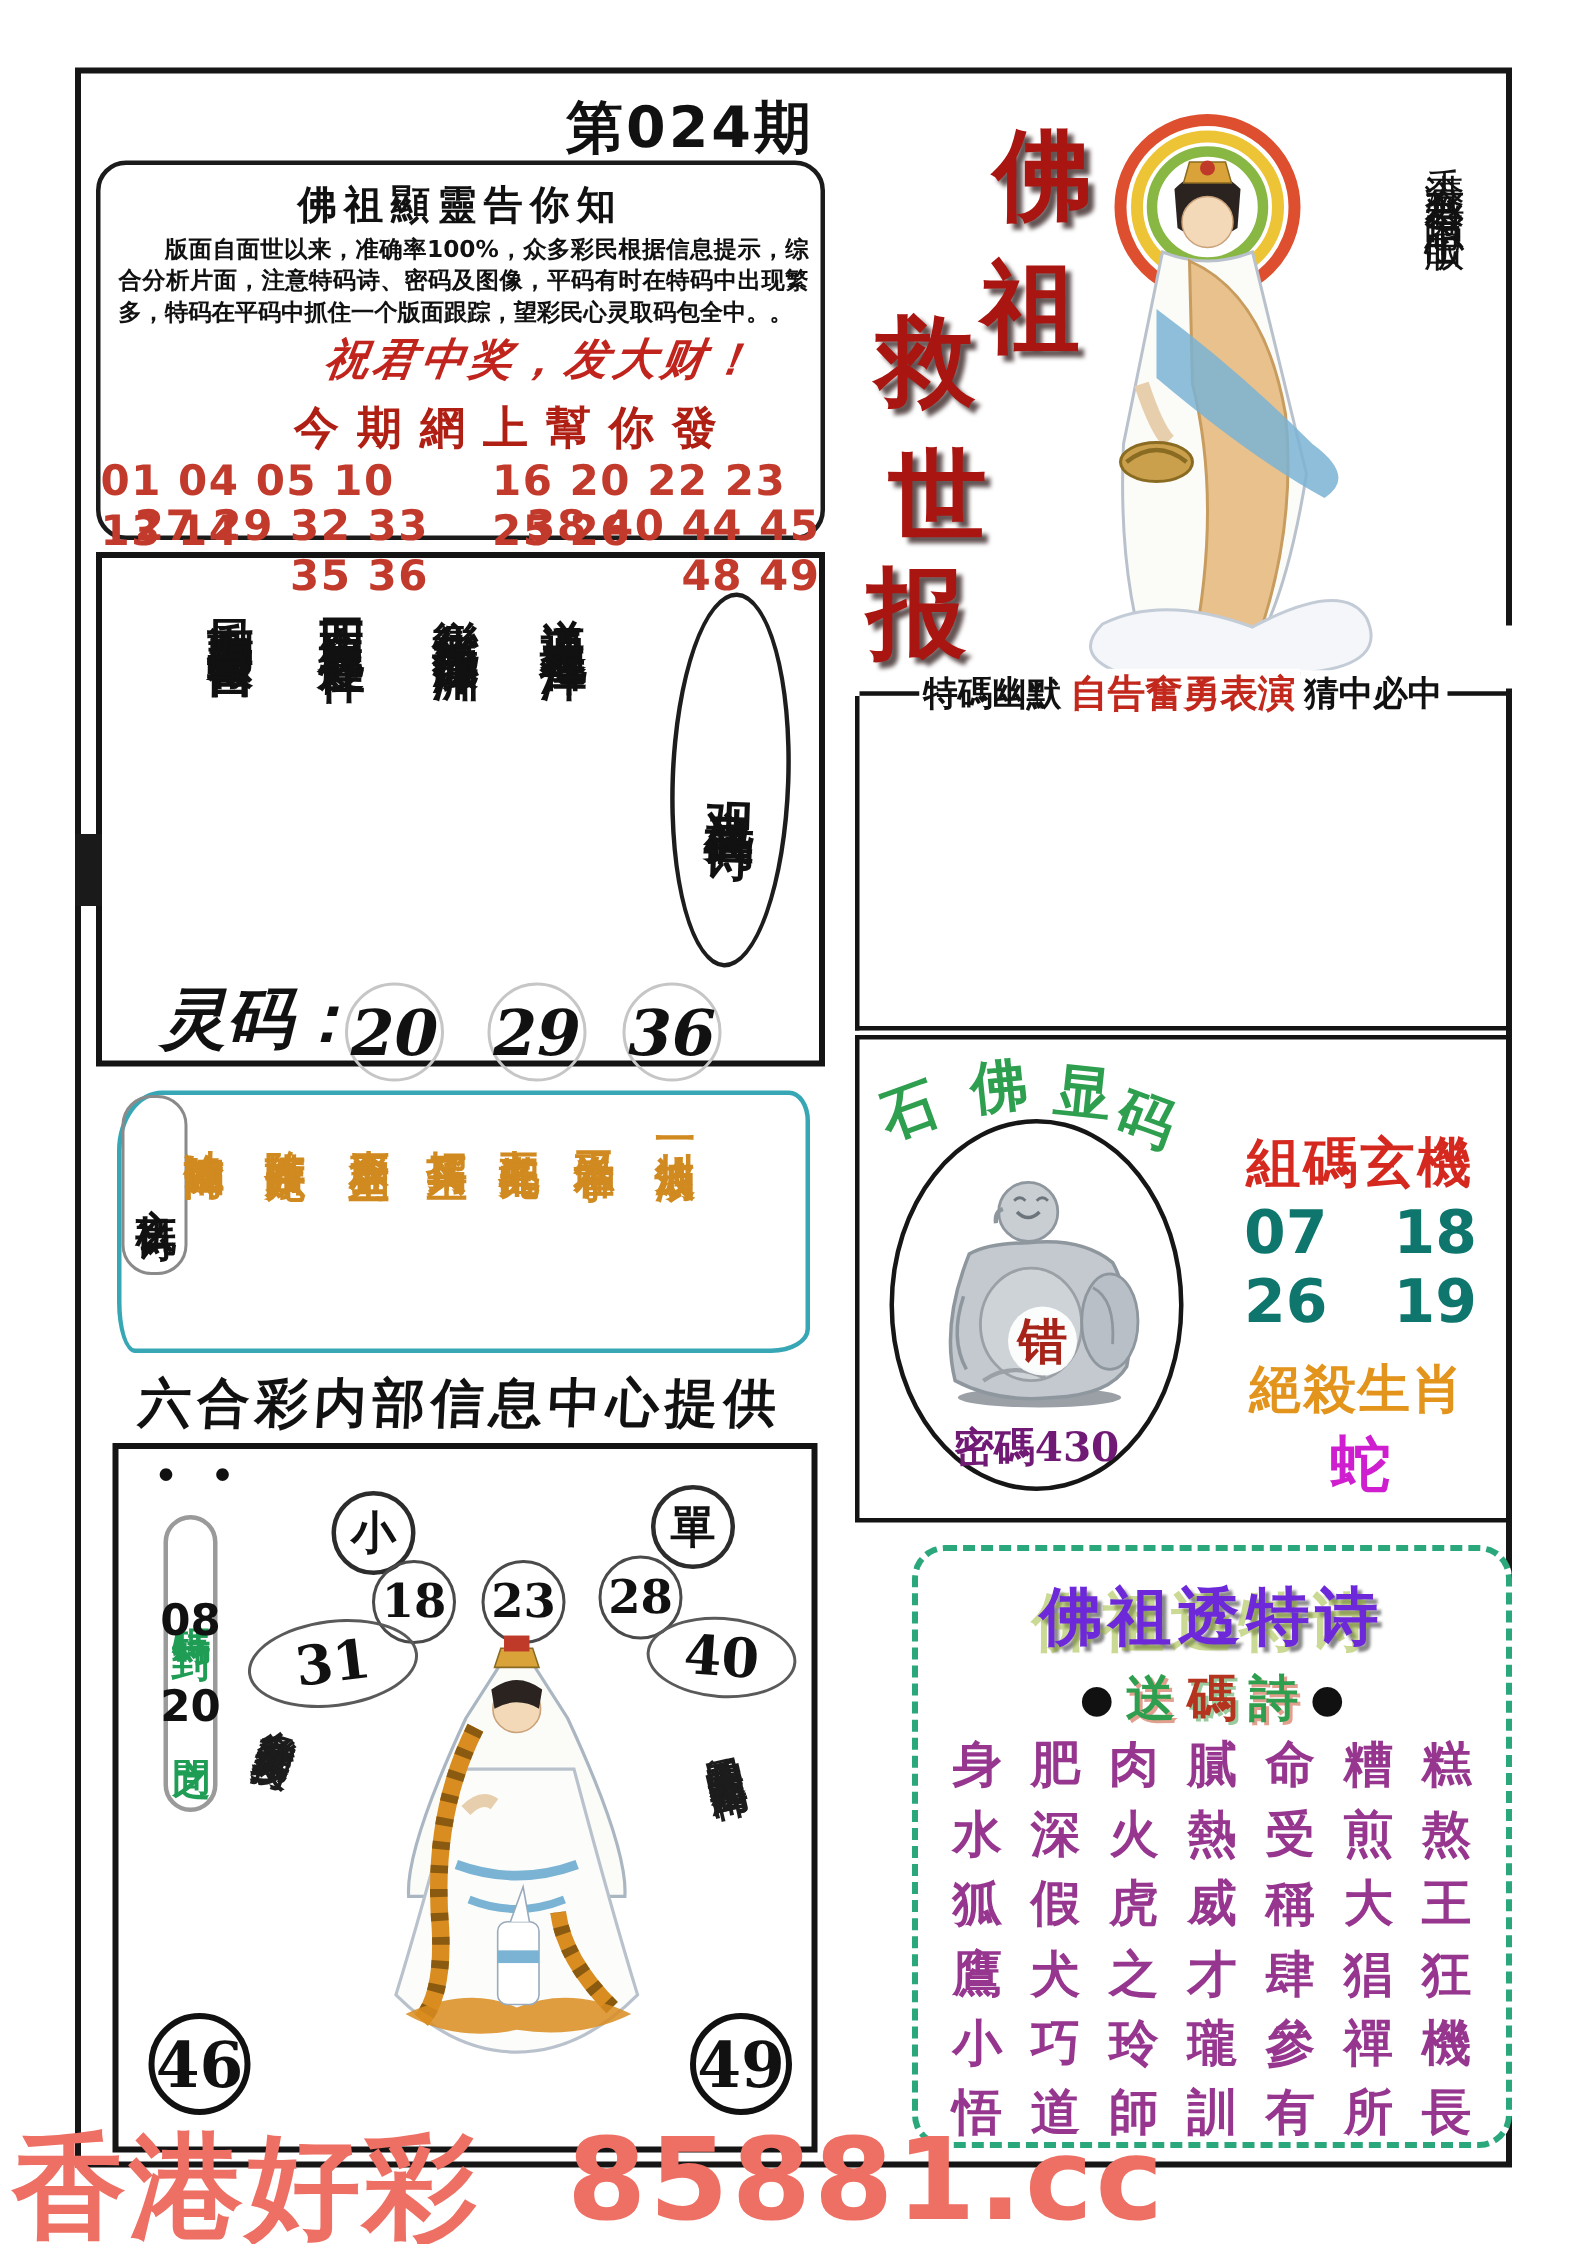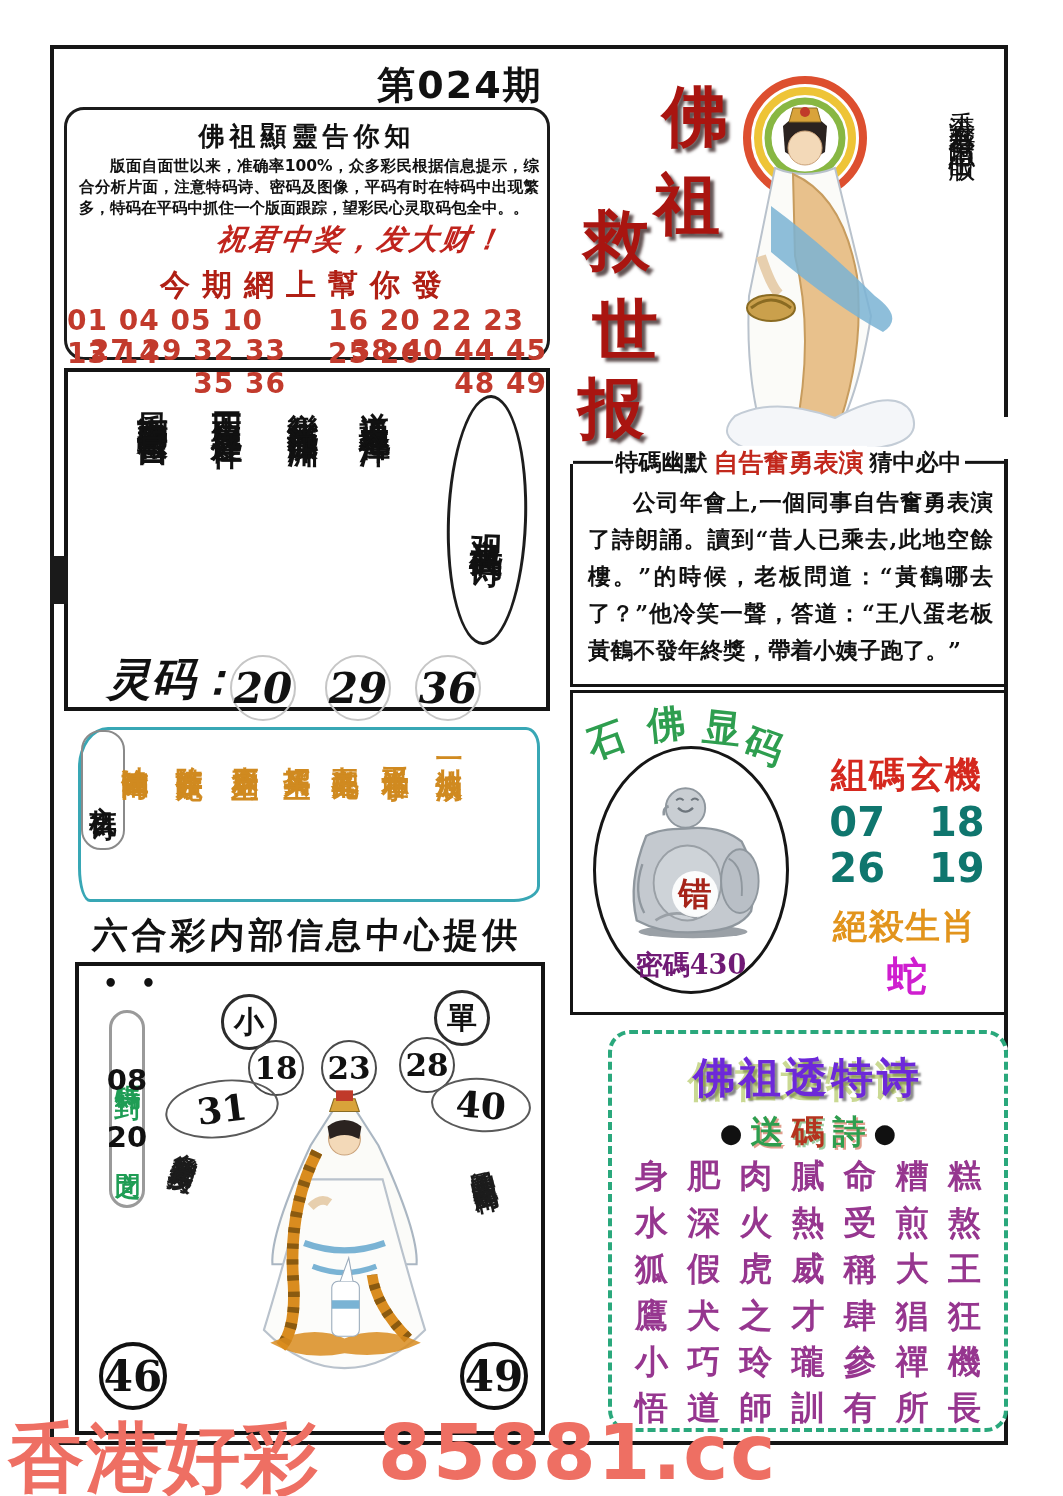--- a/index.html
+++ b/index.html
@@ -25,21 +25,21 @@
              text-shadow:4px 4px 3px rgba(60,40,40,.8);}
   #publisher{left:944px;top:90px;height:380px;font-family:var(--serif);font-size:27px;letter-spacing:4px;}
 
   
   #box1{left:64px;top:107px;width:486px;height:253px;border:3px solid #1b1b1b;border-radius:20px;box-sizing:border-box;}
   #b1-title{left:0;top:9px;width:100%;text-align:center;font-size:26px;font-weight:800;letter-spacing:5px;font-family:var(--serif);}
   #b1-body{left:12px;top:46px;width:460px;font-size:15.5px;line-height:21px;text-align:justify;text-indent:2em;font-weight:600;}
   #b1-wish{right:42px;top:110px;font-size:29px;font-weight:800;font-style:italic;color:#c0241d;
            font-family:var(--serif);transform:skewX(-8deg);letter-spacing:3px;}
   #b1-promo{left:0;top:155px;width:100%;text-align:center;font-size:30px;font-weight:800;color:#b01f14;
-            letter-spacing:12px;font-family:var(--serif);}
+            letter-spacing:12px;font-family:var(--serif);padding-left:36px;}
   .numrow{left:0;width:100%;display:flex;justify-content:center;gap:42px;
           font-size:28px;font-weight:800;color:#c23a2c;letter-spacing:1px;}
   #numrow1{top:194px;} #numrow2{top:224px;text-align:right;}
 
   
   #box2{left:64px;top:368px;width:486px;height:343px;border:4px solid #141414;box-sizing:border-box;}
   .grid-col{top:16px;height:260px;font-family:var(--serif);font-size:31px;font-weight:800;letter-spacing:4px;}
   #gcol0{left:64px;} #gcol1{left:138px;} #gcol2{left:214px;} #gcol3{left:286px;}
   #oval2{left:379px;top:23px;width:80px;height:250px;border:3px solid #1d1d1d;border-radius:50%;
          transform:rotate(2deg);display:flex;align-items:center;justify-content:center;box-sizing:border-box;}
@@ -255,21 +255,20 @@
   </div>
 
   <div id="humor" class="abs">
     <div id="humor-header" class="abs">
       <span class="hline"></span>
       <span class="htxt">特碼幽默</span>
       <span class="htxt hred">自告奮勇表演</span>
       <span class="htxt">猜中必中</span>
       <span class="hline"></span>
     </div>
-    <div id="humor-body" class="abs">公司年會上,一個同事自告奮勇表演了詩朗誦。讀到“昔人已乘去,此地空餘樓。”的時候，老板問道：“黃鶴哪去了？”他冷笑一聲，答道：“王八蛋老板黃鶴不發年終獎，帶着小姨子跑了。”</div>
   </div>
 
   <div id="bbox" class="abs">
     <span class="gchar" id="gc0">石</span>
     <span class="gchar" id="gc1">佛</span>
     <span class="gchar" id="gc2">显</span>
     <span class="gchar" id="gc3">码</span>
 
     <div id="boval" class="abs">
       <svg class="abs" style="left:22px;top:28px;" width="150" height="165" viewBox="0 0 160 170">

